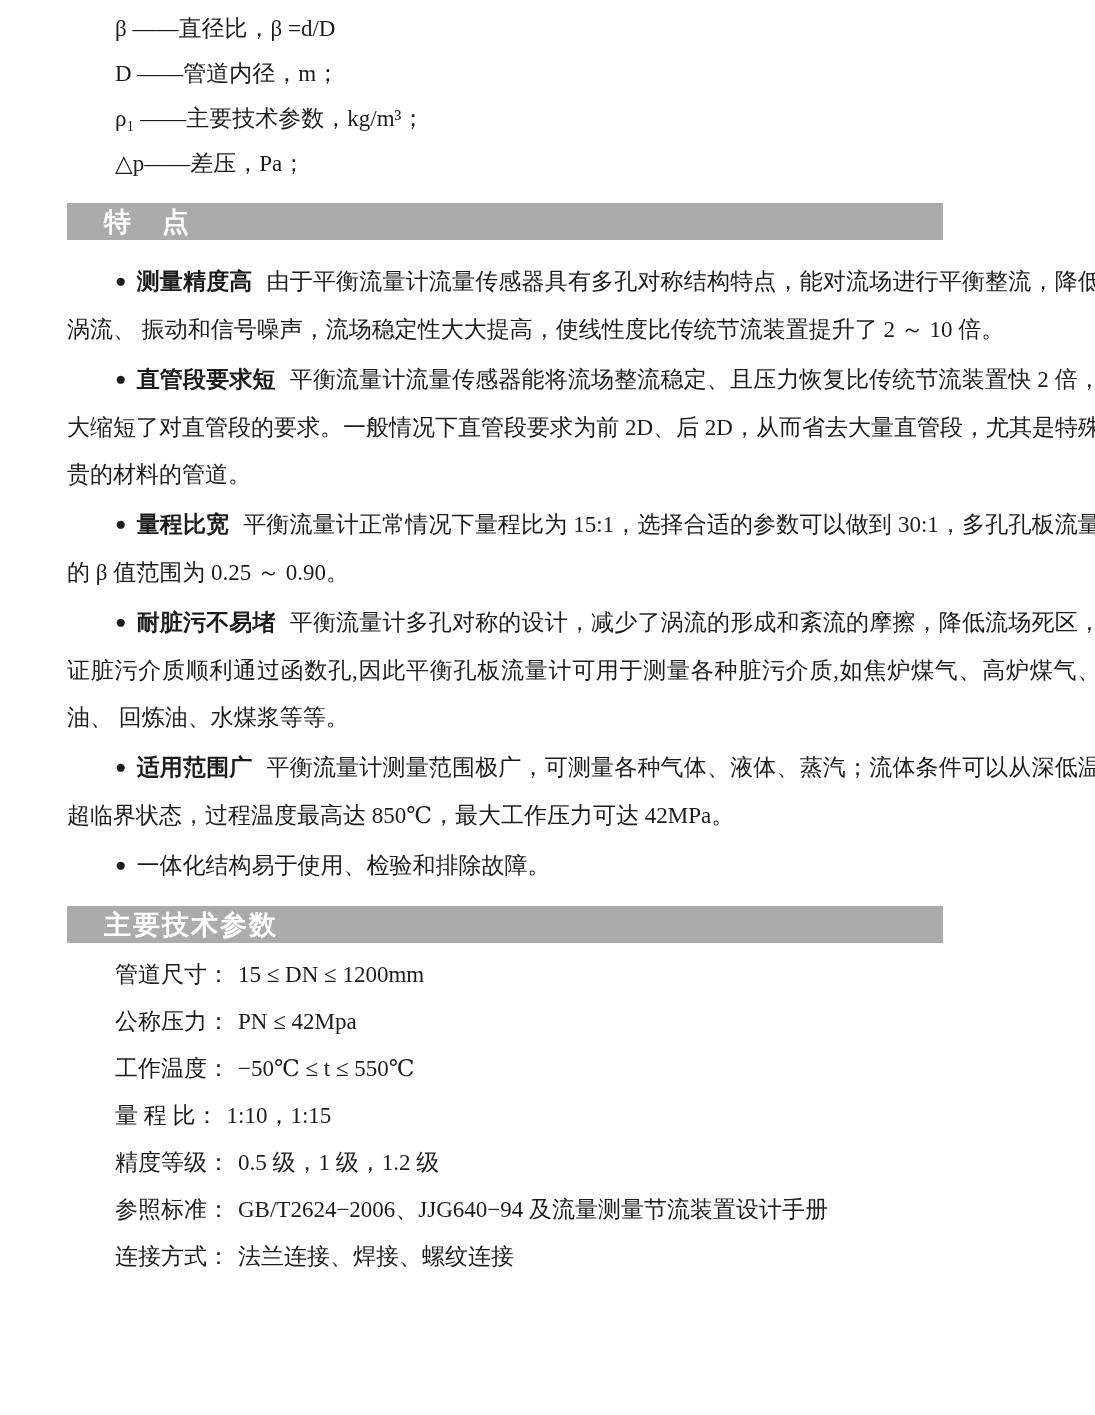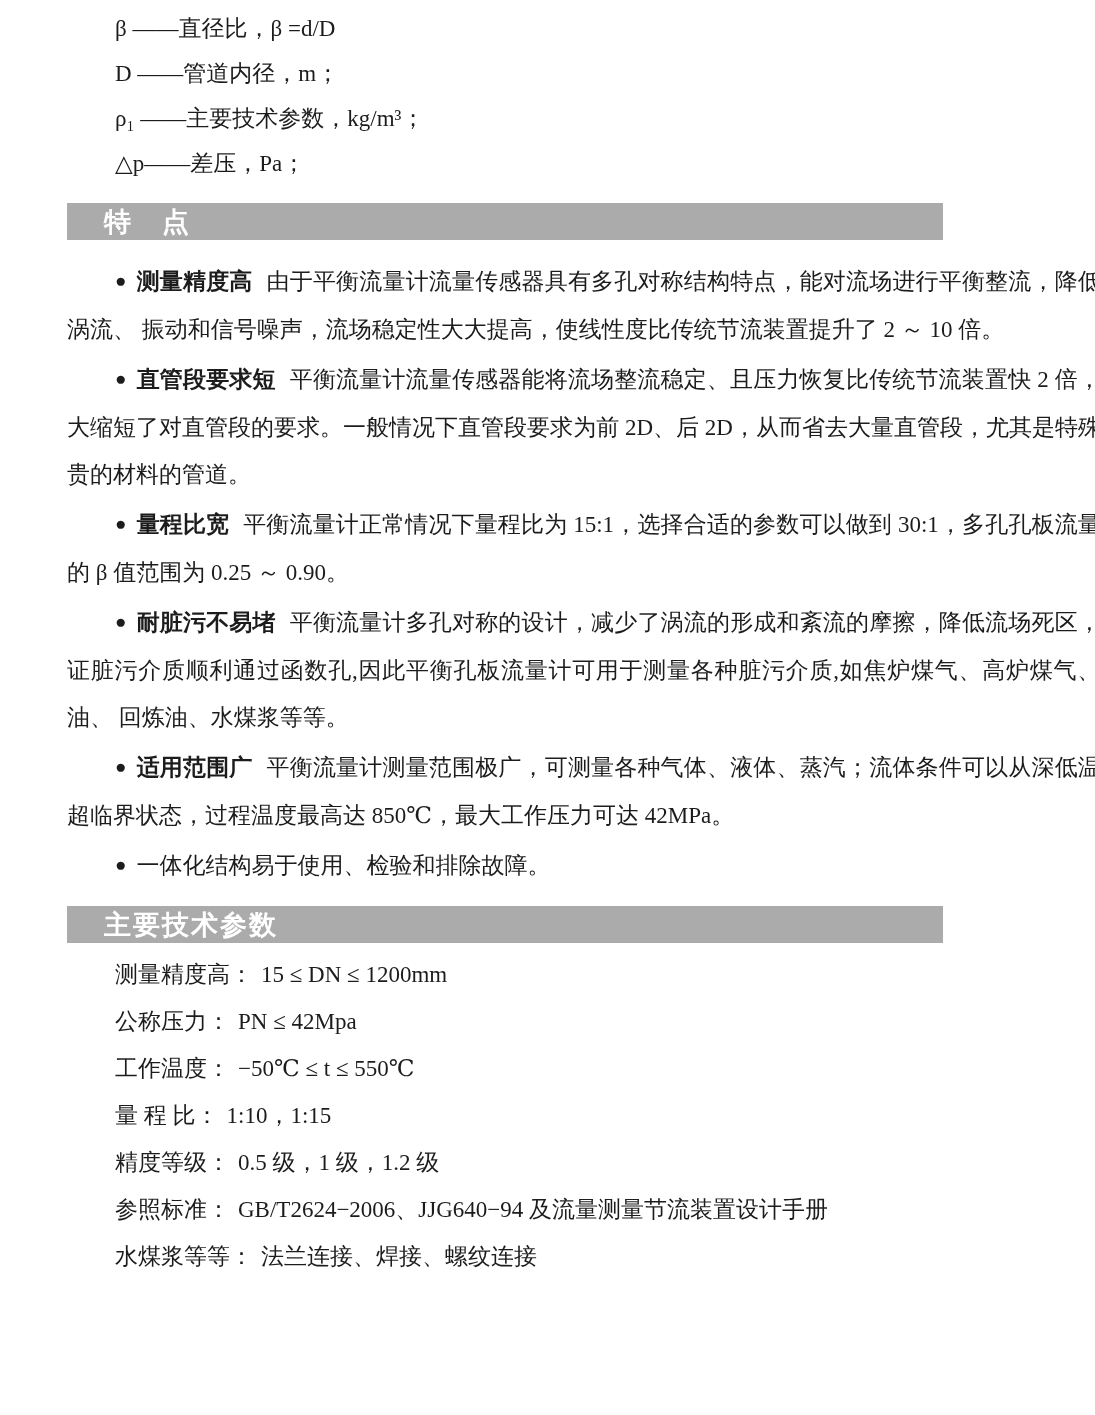--- a/index.html
+++ b/index.html
@@ -111,35 +111,35 @@
       <span class="bullet">●</span><span>一体化结构易于使用、检验和排除故障。</span>
     </p>
   </div>
 
   <div class="section-bar bar-params">
     <span class="bar-title">主要技术参数</span>
   </div>
 
   <div class="params">
     <div class="param-line">
-      <span class="plabel">测量精度高：</span><span>15 ≤ DN ≤ 1200mm</span>
+      <span class="plabel">管道尺寸：</span><span>15 ≤ DN ≤ 1200mm</span>
     </div>
     <div class="param-line">
       <span class="plabel">公称压力：</span><span>PN ≤ 42Mpa</span>
     </div>
     <div class="param-line">
       <span class="plabel">工作温度：</span><span>−50℃ ≤ t ≤ 550℃</span>
     </div>
     <div class="param-line">
       <span class="plabel">量 程 比：</span><span>1:10，1:15</span>
     </div>
     <div class="param-line">
       <span class="plabel">精度等级：</span><span>0.5 级，1 级，1.2 级</span>
     </div>
     <div class="param-line">
       <span class="plabel">参照标准：</span><span>GB/T2624−2006、JJG640−94 及流量测量节流装置设计手册</span>
     </div>
     <div class="param-line">
-      <span class="plabel">水煤浆等等：</span><span>法兰连接、焊接、螺纹连接</span>
+      <span class="plabel">连接方式：</span><span>法兰连接、焊接、螺纹连接</span>
     </div>
   </div>
 
 </div>
 
 </body></html>

